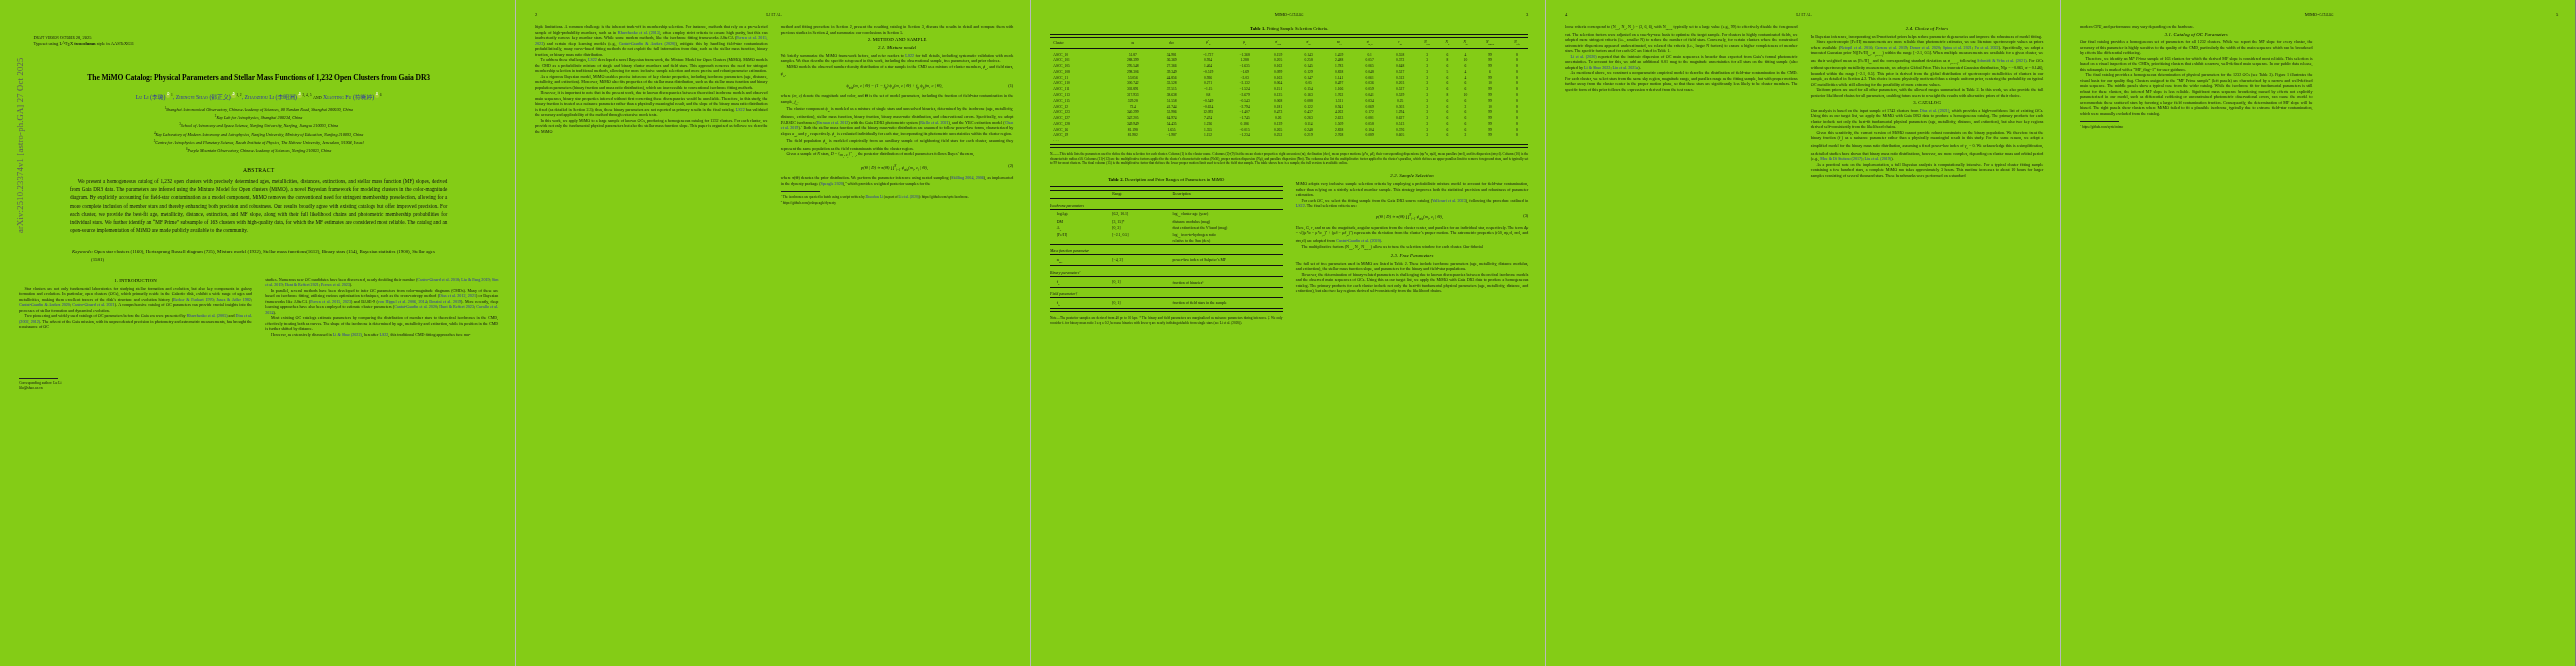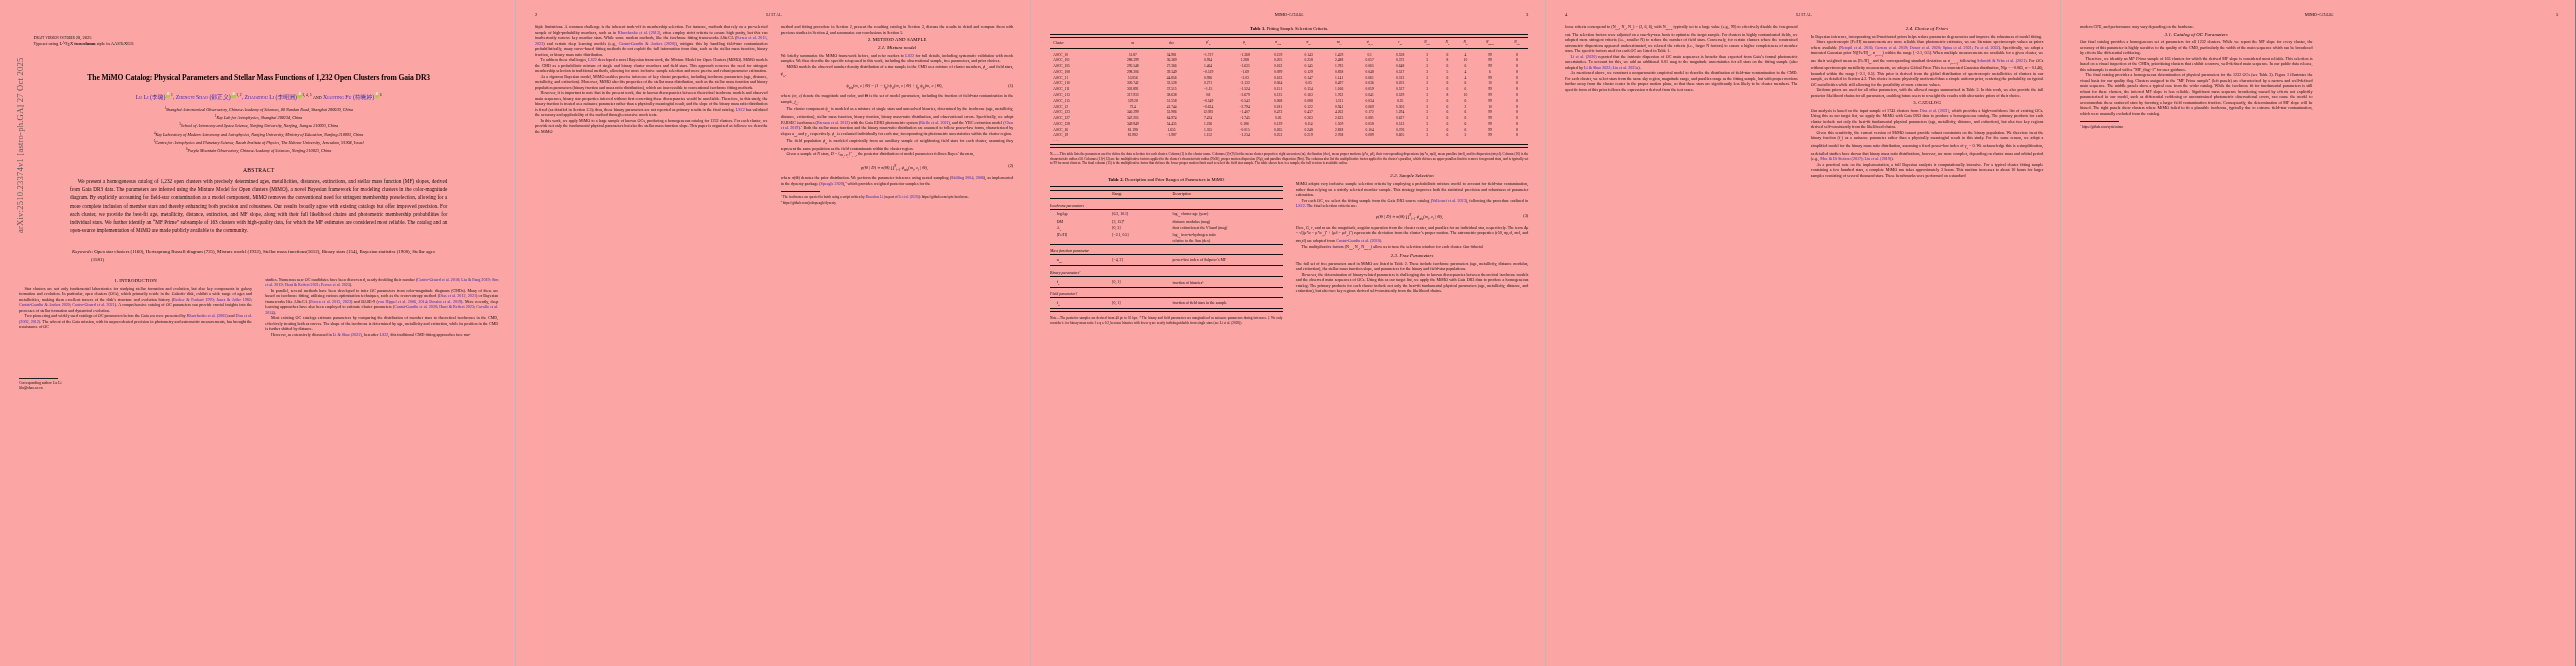--- a/index.html
+++ b/index.html
@@ -1,18 +1,18 @@
 <!DOCTYPE html>
 <html style="font-size:9px"><head>
 <meta charset="utf-8">
 <style>
   html,body{margin:0;padding:0;background:#6e6e6e;}
   body{font-family:"Liberation Serif",serif;}
   .canvas{position:relative;width:2576px;height:667px;background:#7a7a7a;display:flex;gap:0;}
-  .page{position:relative;background:#fca5a5;width:515px;height:667px;overflow:hidden;box-sizing:border-box;
+  .page{position:relative;background:#84cc16;width:515px;height:667px;overflow:hidden;box-sizing:border-box;
         padding:12.2px 16.7px 10px 19px;}
   .page + .page{border-left:0.6px solid #b9b9b9;}
 
   
   .runhead{display:flex;justify-content:space-between;align-items:baseline;font-size:4.6px;height:7.8px;
            letter-spacing:0.1px;color:#0d0d0d;}
   .runhead .ctr{flex:1;text-align:center;font-variant:small-caps;}
   .runhead .rgt{text-align:right;min-width:11px;}
   .runhead .lft{min-width:11px;}
 

